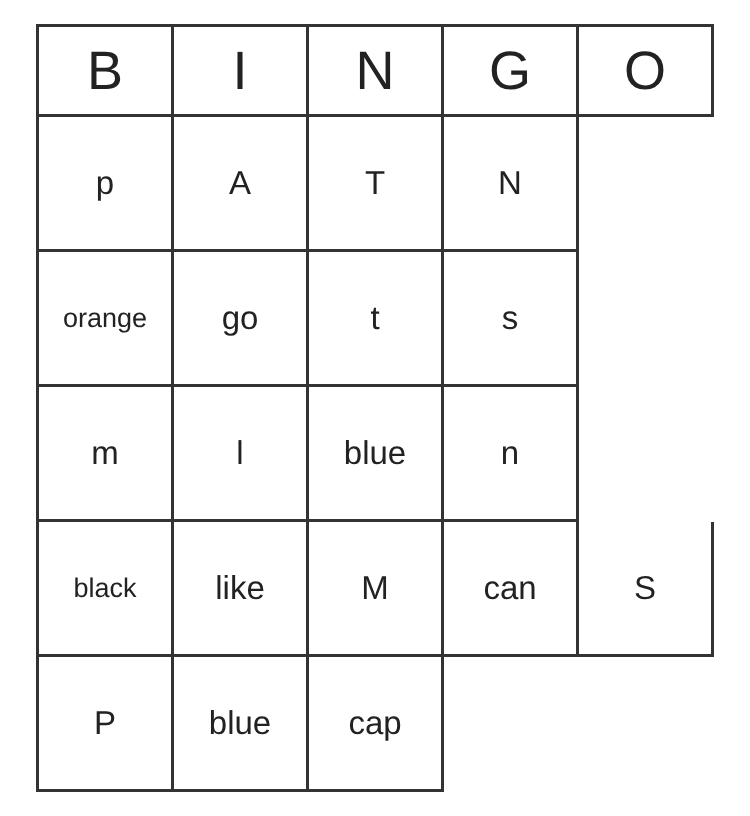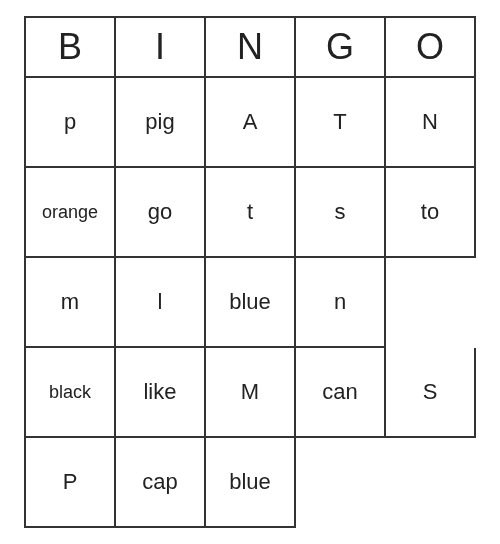--- a/index.html
+++ b/index.html
@@ -72,23 +72,20 @@
     <div class="bingo-cell header-cell">
       <span>O</span>
     </div>
   </div>
 
   <div class="bingo-row">
     <div class="bingo-cell">
       <span>p</span>
     </div>
     <div class="bingo-cell">
-      <span>pig</span>
-    </div>
-    <div class="bingo-cell">
       <span>A</span>
     </div>
     <div class="bingo-cell">
       <span>T</span>
     </div>
     <div class="bingo-cell">
       <span>N</span>
     </div>
   </div>
 
@@ -97,23 +94,20 @@
       <span>orange</span>
     </div>
     <div class="bingo-cell">
       <span>go</span>
     </div>
     <div class="bingo-cell">
       <span>t</span>
     </div>
     <div class="bingo-cell">
       <span>s</span>
-    </div>
-    <div class="bingo-cell">
-      <span>to</span>
     </div>
   </div>
 
   <div class="bingo-row">
     <div class="bingo-cell">
       <span>m</span>
     </div>
     <div class="bingo-cell">
       <span>l</span>
     </div>
@@ -141,19 +135,19 @@
     <div class="bingo-cell">
       <span>S</span>
     </div>
   </div>
 
   <div class="bingo-row">
     <div class="bingo-cell">
       <span>P</span>
     </div>
     <div class="bingo-cell">
-      <span>cap</span>
+      <span>blue</span>
     </div>
     <div class="bingo-cell">
-      <span>blue</span>
+      <span>cap</span>
     </div>
   </div>
 </div>
 
 </body></html>

